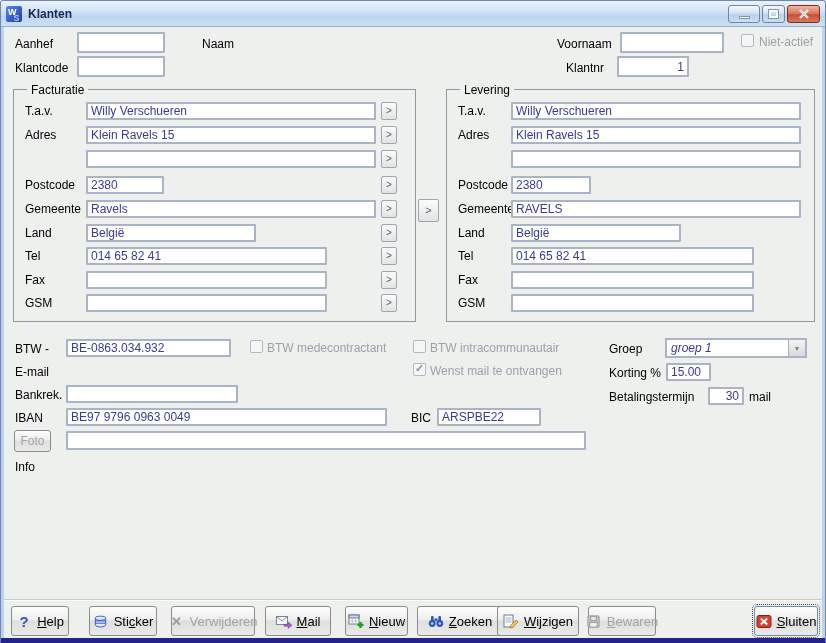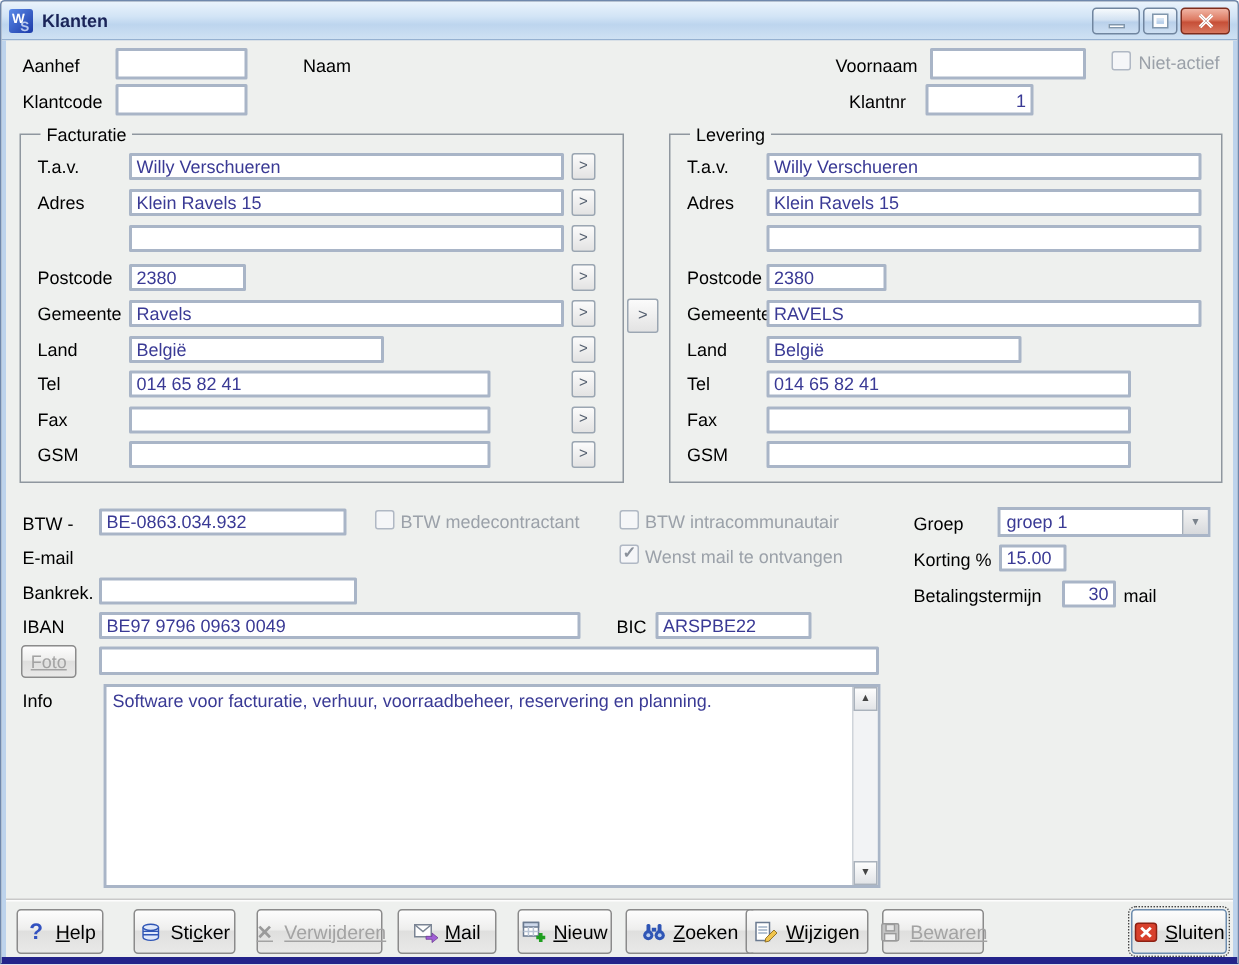--- a/index.html
+++ b/index.html
@@ -44,21 +44,21 @@
           line-height:15px; text-align:center; cursor:default; }
   .cbtn { position:absolute; left:417px; top:198px; width:21px; height:23px;
           background:linear-gradient(#fbfbfb,#e3e3e3); border:1px solid #9ba6b2; border-radius:2px;
           color:#556070; font-size:11px; line-height:20px; text-align:center; }
   .cb { position:absolute; width:13px; height:13px; background:#f5f6f8;
         border:1px solid #b0b8c4; border-radius:2px; }
   .cb .mark { position:absolute; left:1px; top:-2px; color:#8b929c; font-size:11px; font-weight:bold; }
 
   
   .dd { position:absolute; left:664px; top:337px; width:142px; height:20px; background:#fff;
-        border:2px solid #a9b5c7; }
+        border:2px solid #a9b5c7;font-style:italic; }
   .dd-value { position:absolute; left:4px; top:1px; color:#3a3a95; }
   .dd-arrow { position:absolute; right:0; top:0; bottom:0; width:17px;
               background:linear-gradient(#f3f3f3,#d7d9dc); border-left:1px solid #a5aeb8;
               color:#7a828c; font-size:7px; display:flex; align-items:center; justify-content:center; }
 
   
   .txtarea { position:absolute; left:68px; top:455px; width:518px; height:136px;
              background:#fff; border:2px solid #a9b5c7; }
   .txt { position:absolute; left:4px; top:2px; right:22px; color:#3a3a95; line-height:15px; }
   .vscroll { position:absolute; right:0; top:0; bottom:0; width:17px; background:#f2f3f5;
@@ -68,21 +68,21 @@
           font-size:7px; color:#444; text-align:center; line-height:14px; }
   .sbtn.up { top:0; } .sbtn.down { bottom:0; }
 
   
   .sep { position:absolute; left:3px; right:3px; top:598px; height:2px;
          border-top:1px solid #c9c9c9; border-bottom:1px solid #fdfdfd; }
   .btn { position:absolute; top:605px; height:30px; border:1px solid #8b8b8b; border-radius:3px;
          background:linear-gradient(#fdfdfd,#eeeeed 45%,#dfdfde 50%,#e9e9e8);
          display:flex; align-items:center; justify-content:center; gap:5px;
          font-size:13px; color:#000; cursor:default; }
-  .btn.disabled { color:#a3a3a3;text-decoration:underline; }
+  .btn.disabled { color:#a3a3a3; }
   .btn.focused { outline:1px dotted #444; outline-offset:1px; border-color:#6d8cae; }
   .u { text-decoration:underline; }
   .ico { width:16px; height:16px; display:inline-flex; align-items:center; justify-content:center; flex:0 0 16px; }
   .qmark { color:#3352c0; font-weight:bold; font-size:15px; }
   .xmark { color:#9a9a9a; font-weight:bold; font-size:13px; }
 </style>
 </head>
 <body>
 
 <div class="window">
@@ -240,27 +240,20 @@
   <input class="fld" style="left: 65px; top: 407px; width: 321px; height: 18px;" value="BE97 9796 0963 0049">
   <span class="lbl" style="left:410px;top:410px">BIC</span>
   <input class="fld" style="left: 436px; top: 407px; width: 104px; height: 18px;" value="ARSPBE22">
 
   <div class="btn disabled" style="left:13px;top:429px;width:37px;height:22px;font-size:12px">
     <span>Foto</span>
   </div>
   <input class="fld" style="left: 65px; top: 430px; width: 520px; height: 19px;" value="">
 
   <span class="lbl" style="left:14px;top:459px">Info</span>
-  <div class="txtarea">
-    <div class="txt">Software voor facturatie, verhuur, voorraadbeheer, reservering en planning.</div>
-    <div class="vscroll">
-      <div class="sbtn up">▲</div>
-      <div class="sbtn down">▼</div>
-    </div>
-  </div>
 
   <div class="sep"></div>
 
   <div class="btn" style="left:10px;width:58px">
     <span class="ico qmark">?</span>
     <span><span></span><span class="u">H</span><span>elp</span></span>
   </div>
 
   <div class="btn" style="left:88px;width:68px">
     <span class="ico">

